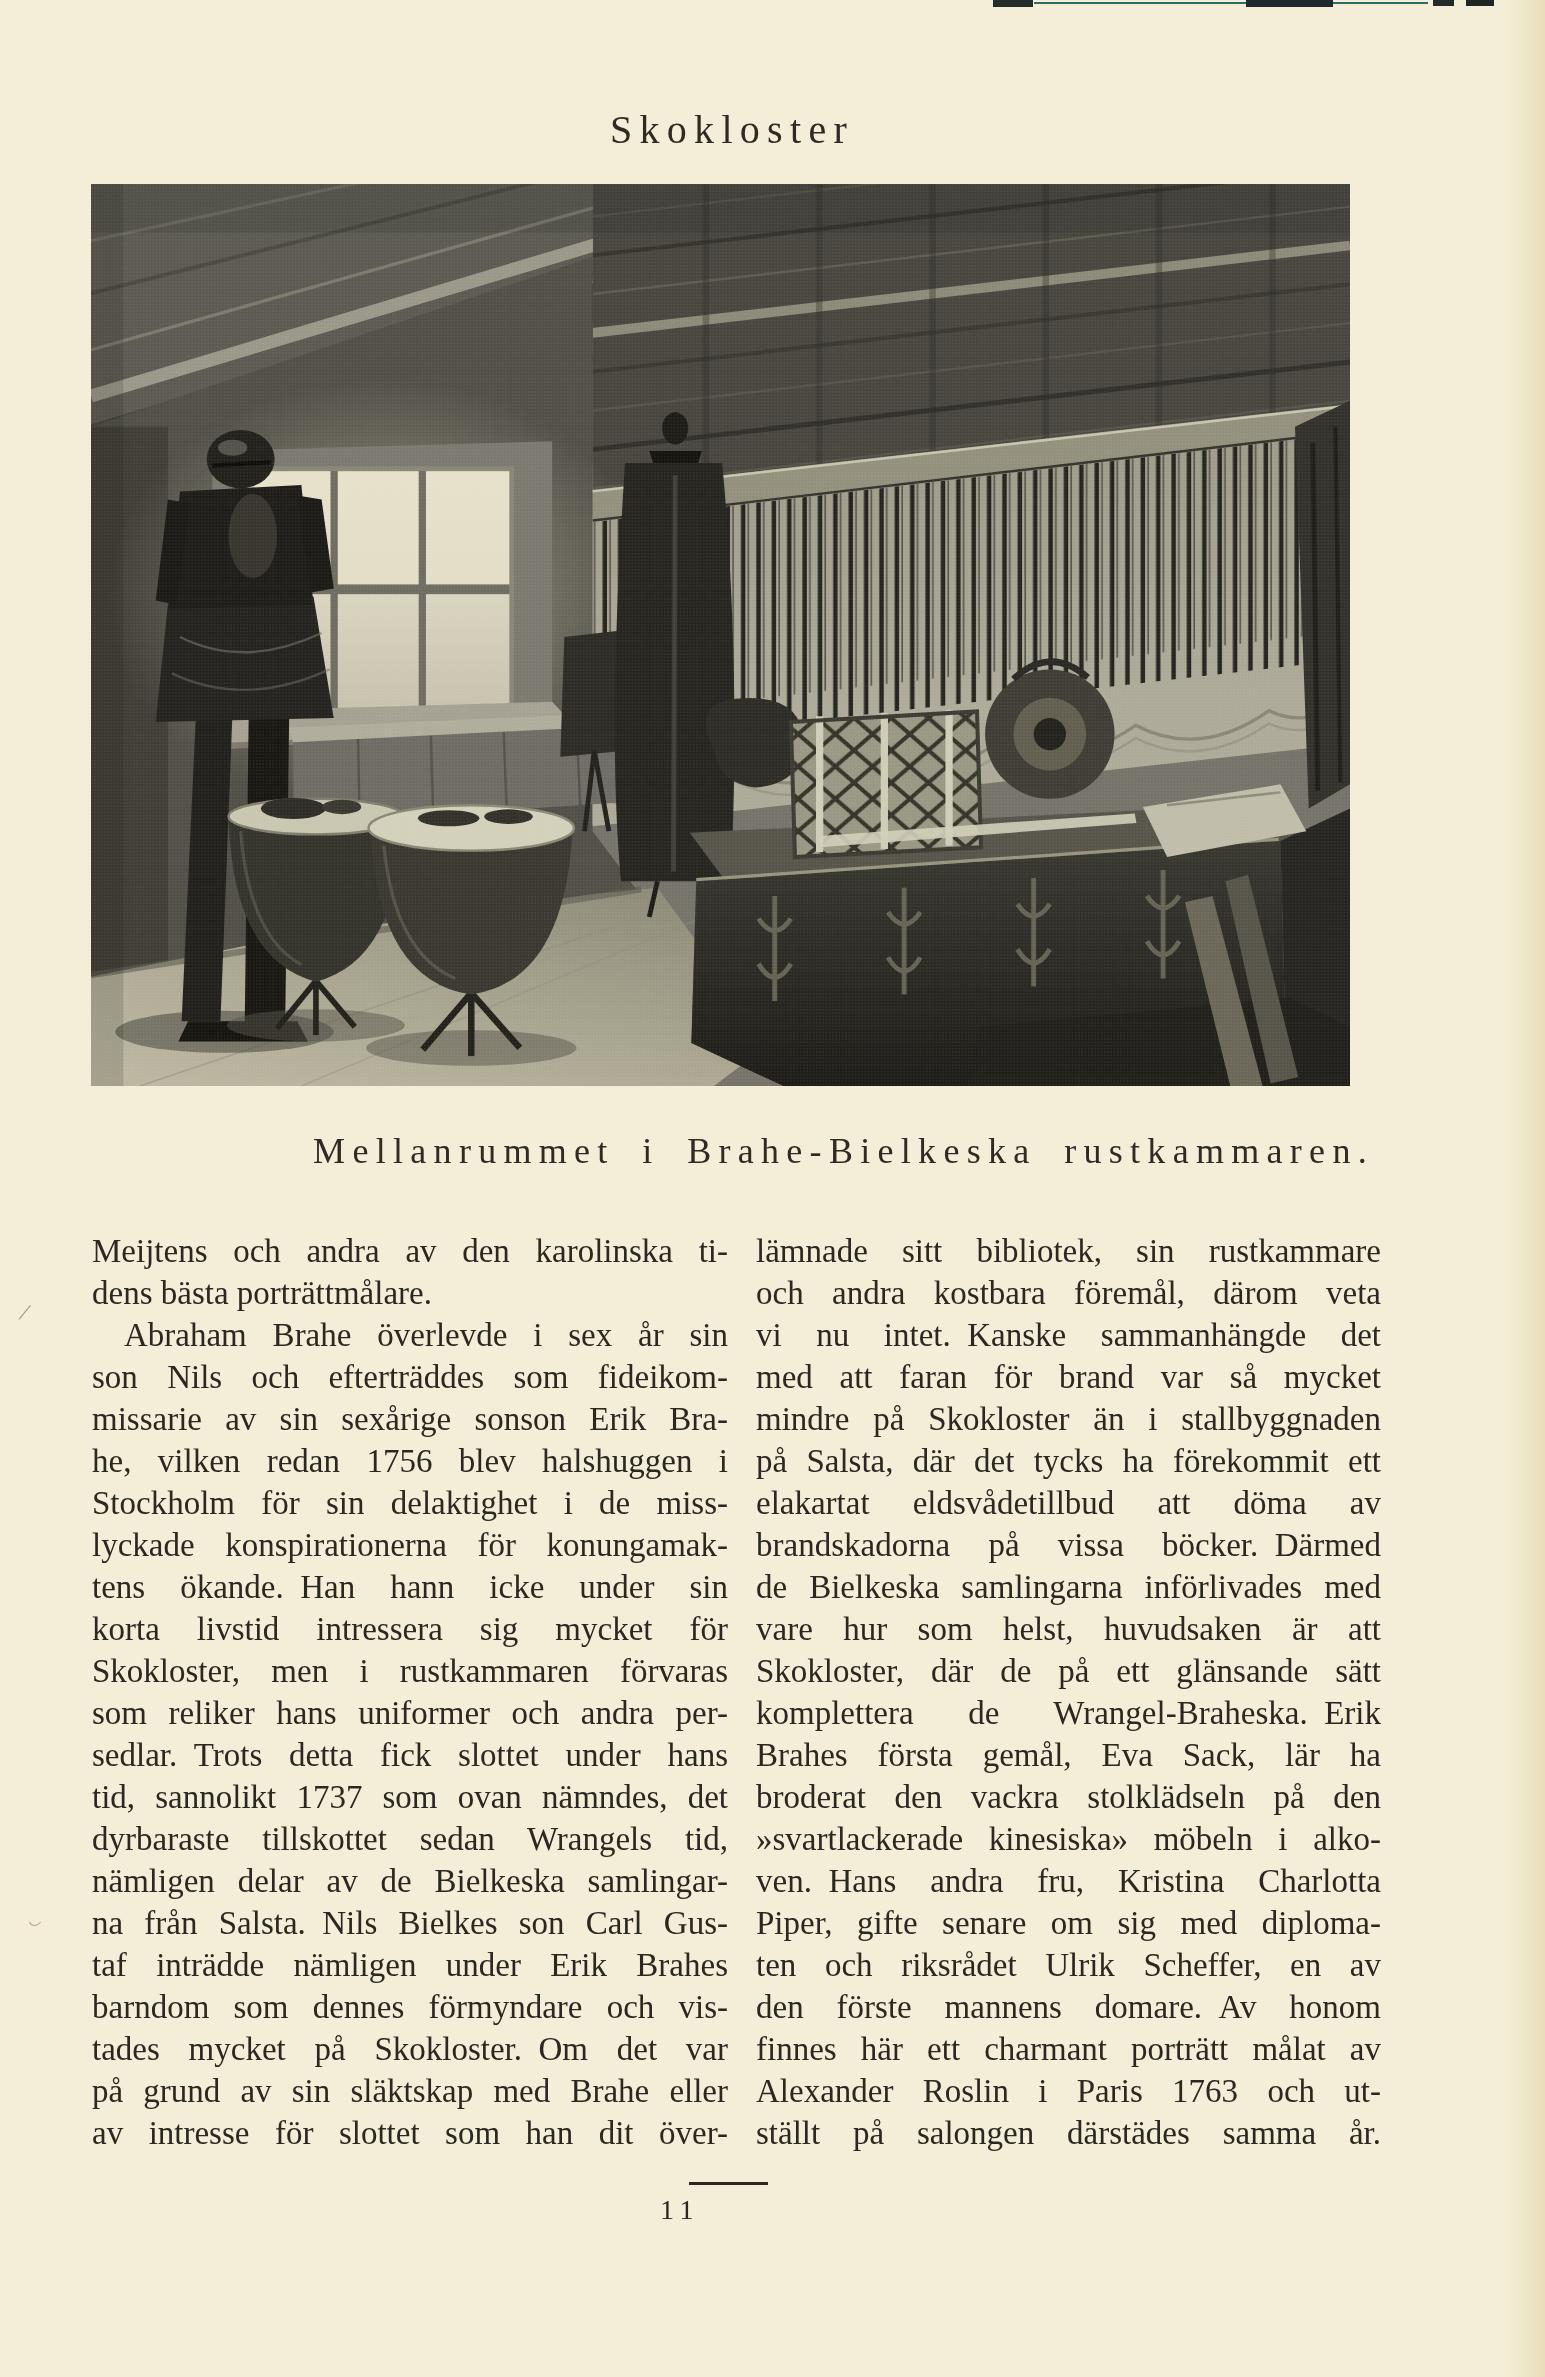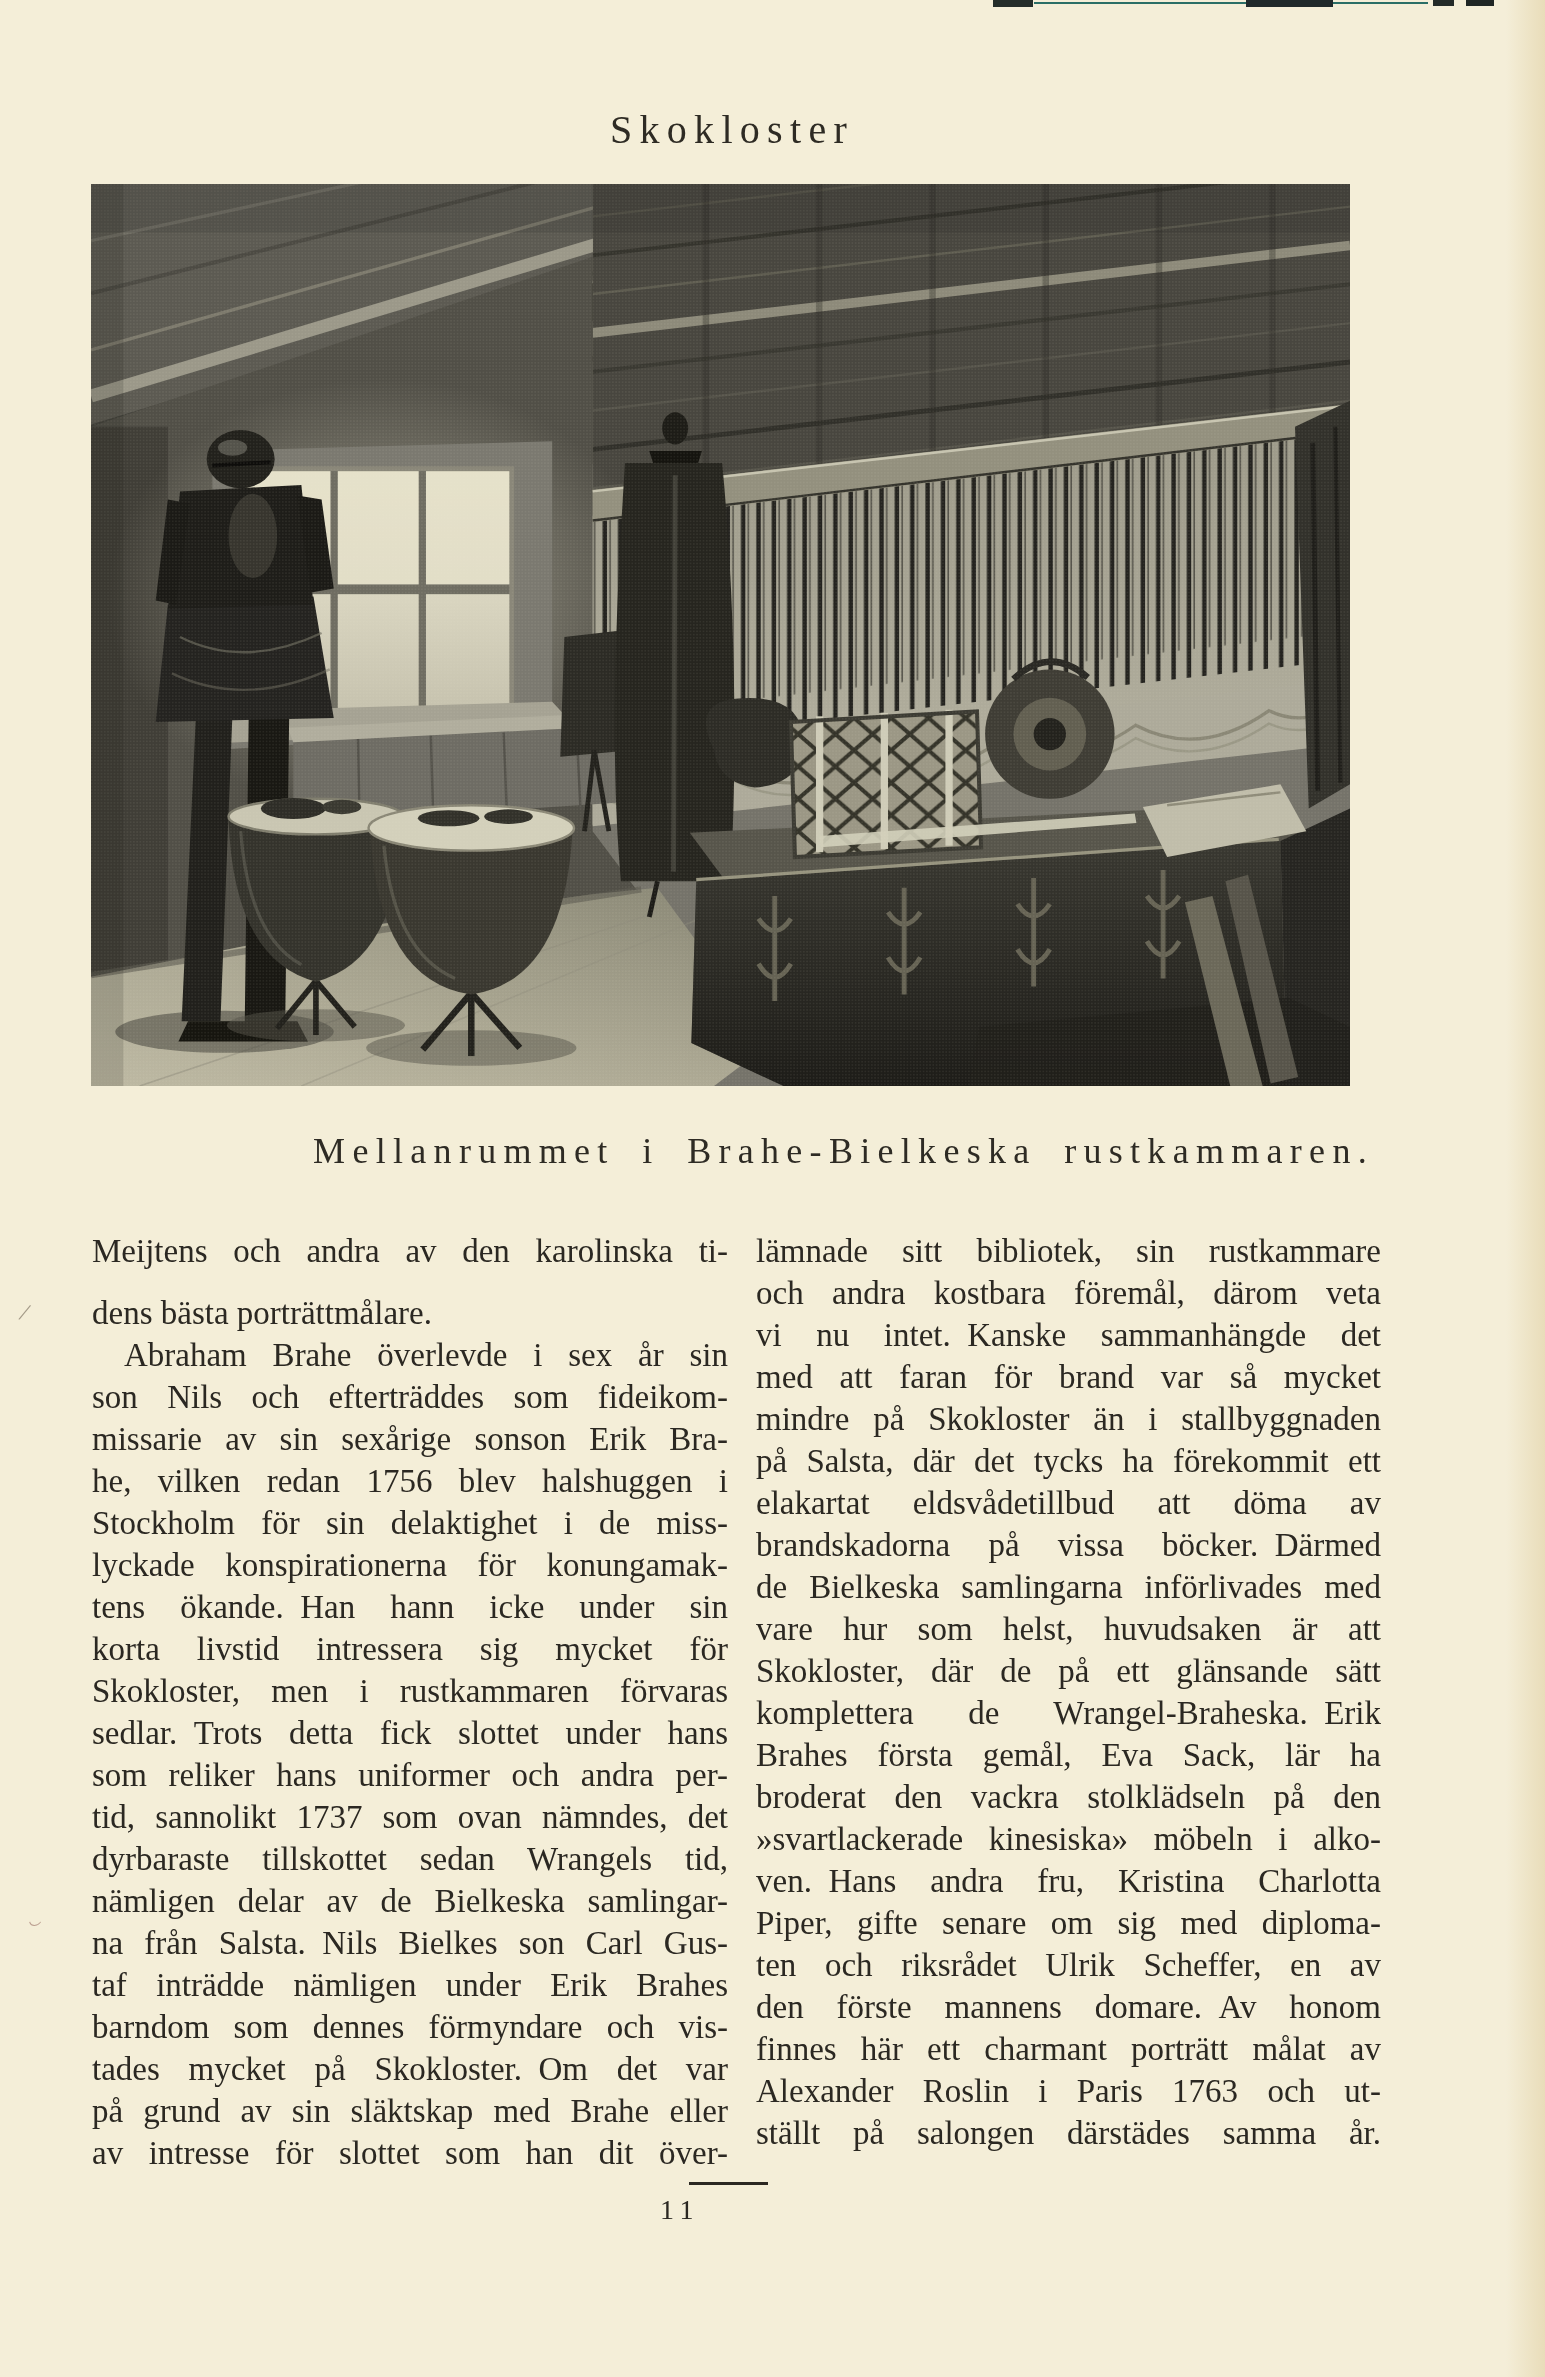--- a/index.html
+++ b/index.html
@@ -40,21 +40,21 @@
     font-size:33px;line-height:42px;
     color:#2b2822;
   }
   .col-left{left:92px;width:636px;}
   .col-right{left:756px;width:625px;}
   .column .line{
     height:42px;white-space:nowrap;
     text-align:justify;text-align-last:justify;
     text-justify:inter-word;
   }
-  .column .line.end{text-align-last:left;margin-top:20px;}
+  .column .line.end{text-align-last:left;}
   .column .line.indent{text-indent:32px;}
   .pagenum-rule{
     position:absolute;left:689px;top:2182px;width:79px;height:3.2px;
     background:#2b2822;
   }
   .pagenum{
     position:absolute;left:660px;top:2194px;width:138px;
     text-align:left;font-size:28px;letter-spacing:6.5px;
     color:#2b2822;
   }
@@ -357,22 +357,22 @@
     <div class="line end">dens bästa porträttmålare.</div>
     <div class="line indent">Abraham Brahe överlevde i sex år sin</div>
     <div class="line">son Nils och efterträddes som fideikom-</div>
     <div class="line">missarie av sin sexårige sonson Erik Bra-</div>
     <div class="line">he, vilken redan 1756 blev halshuggen i</div>
     <div class="line">Stockholm för sin delaktighet i de miss-</div>
     <div class="line">lyckade konspirationerna för konungamak-</div>
     <div class="line">tens ökande. Han hann icke under sin</div>
     <div class="line">korta livstid intressera sig mycket för</div>
     <div class="line">Skokloster, men i rustkammaren förvaras</div>
+    <div class="line">som reliker hans uniformer och andra per-</div>
     <div class="line">sedlar. Trots detta fick slottet under hans</div>
-    <div class="line">som reliker hans uniformer och andra per-</div>
     <div class="line">tid, sannolikt 1737 som ovan nämndes, det</div>
     <div class="line">dyrbaraste tillskottet sedan Wrangels tid,</div>
     <div class="line">nämligen delar av de Bielkeska samlingar-</div>
     <div class="line">na från Salsta. Nils Bielkes son Carl Gus-</div>
     <div class="line">taf inträdde nämligen under Erik Brahes</div>
     <div class="line">barndom som dennes förmyndare och vis-</div>
     <div class="line">tades mycket på Skokloster. Om det var</div>
     <div class="line">på grund av sin släktskap med Brahe eller</div>
     <div class="line">av intresse för slottet som han dit över-</div>
   </div>

